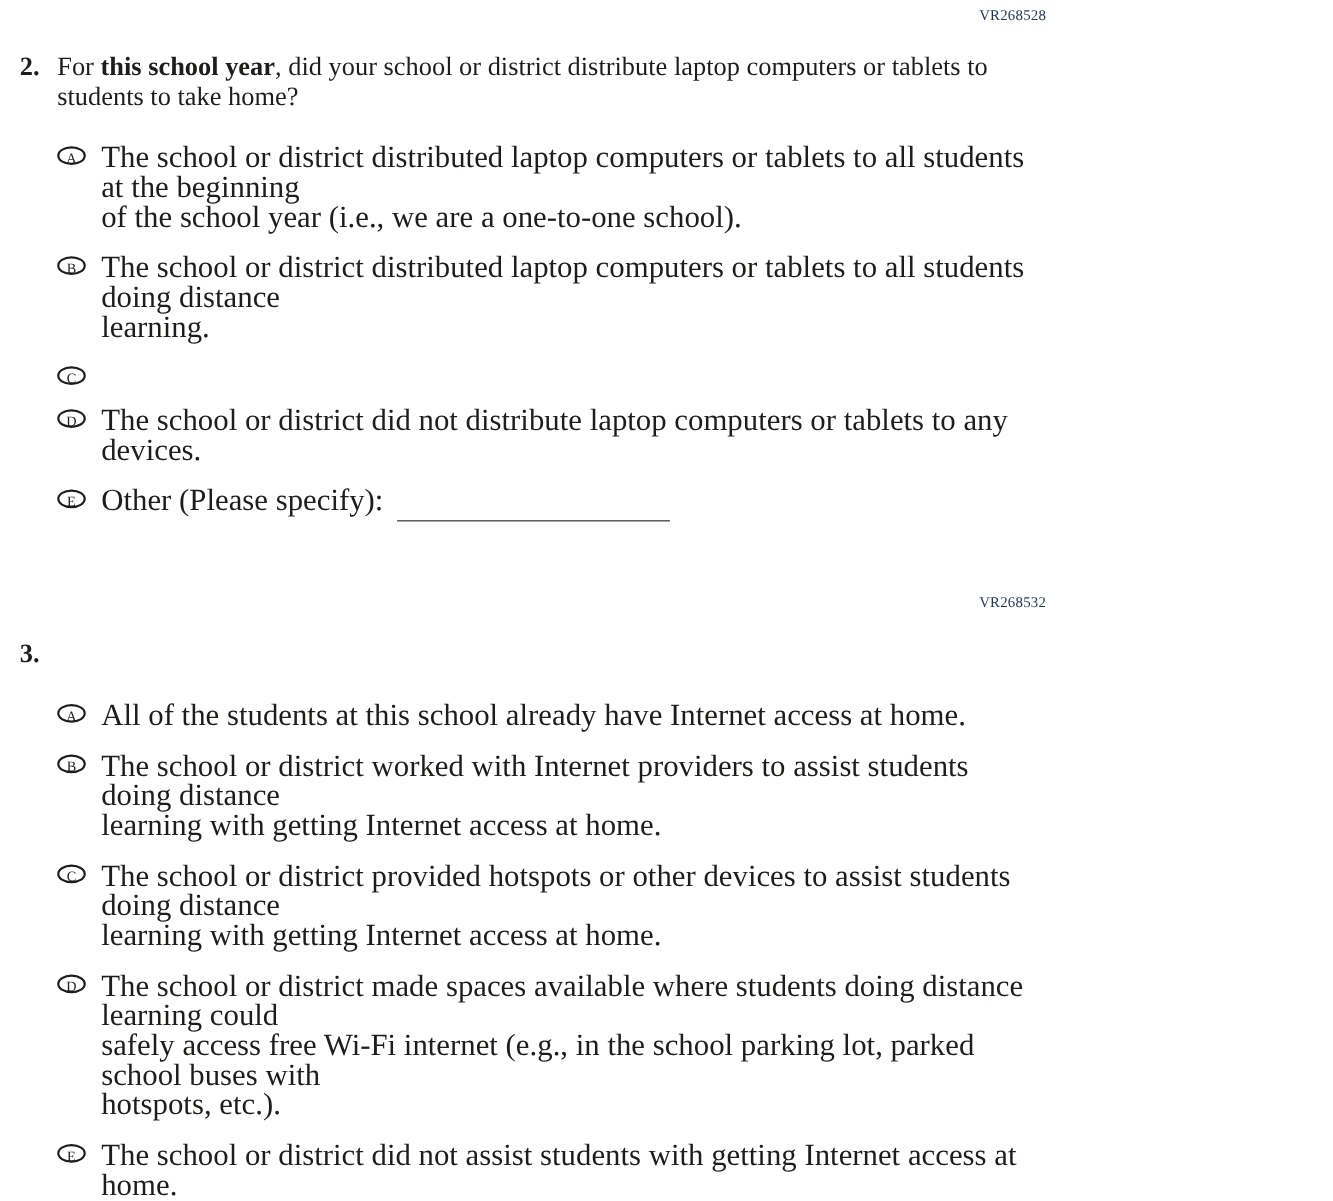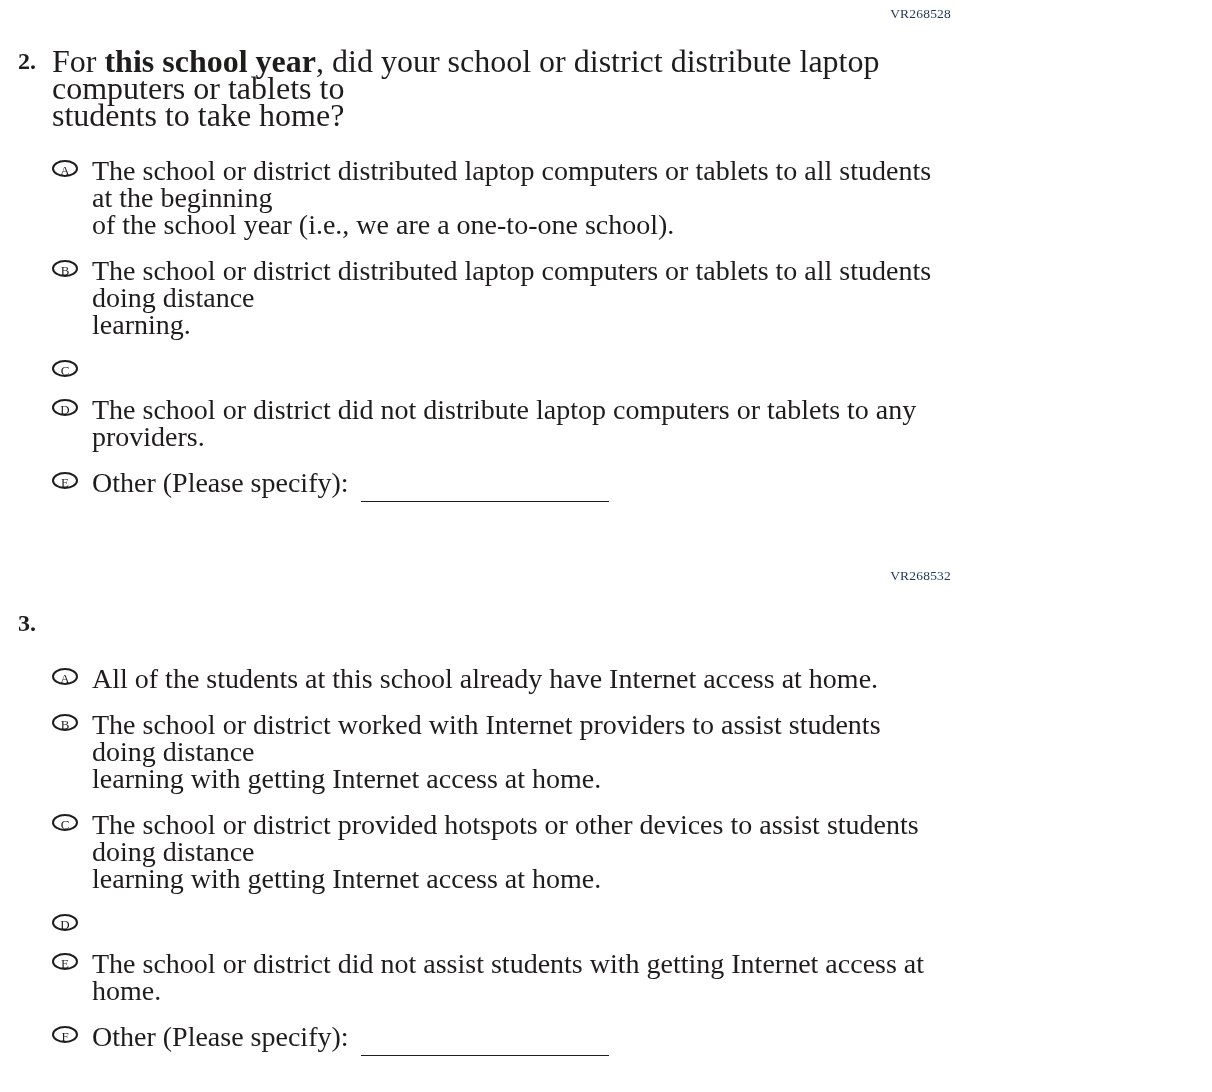--- a/index.html
+++ b/index.html
@@ -25,21 +25,21 @@
   .question { margin-top: 26px; }
   .q-row { display: flex; align-items: flex-start; }
   .q-num {
     width: 34px;
     flex: 0 0 34px;
     font-weight: bold;
     font-size: 24px;
     line-height: 27px;
   }
   .q-stem {
-    font-size: 32px;
+    font-size: 24px;
     line-height: 27px;
     white-space: pre-line;
   }
   .q-stem b { font-weight: bold; }
   .options { margin-top: 28px; margin-left: 34px; }
   .opt { display: flex; align-items: flex-start; margin-bottom: 19px; }
   .bubble {
     flex: 0 0 auto;
     display: inline-block;
     width: 26px;
@@ -89,21 +89,21 @@
       <div class="opt">
         <span class="bubble">B</span>
         <span class="opt-text">The school or district distributed laptop computers or tablets to all students doing distance
 learning.</span>
       </div>
       <div class="opt">
         <span class="bubble">C</span>
       </div>
       <div class="opt">
         <span class="bubble">D</span>
-        <span class="opt-text">The school or district did not distribute laptop computers or tablets to any providers.</span>
+        <span class="opt-text">The school or district did not distribute laptop computers or tablets to any devices.</span>
       </div>
       <div class="opt">
         <span class="bubble">E</span>
         <span class="opt-text"><span>Other (Please specify):</span><span class="blank-line"></span></span>
       </div>
     </div>
   </section>
 
   <div class="form-code second">VR268532</div>
 
@@ -121,20 +121,23 @@
         <span class="opt-text">The school or district worked with Internet providers to assist students doing distance
 learning with getting Internet access at home.</span>
       </div>
       <div class="opt">
         <span class="bubble">C</span>
         <span class="opt-text">The school or district provided hotspots or other devices to assist students doing distance
 learning with getting Internet access at home.</span>
       </div>
       <div class="opt">
         <span class="bubble">D</span>
+        <span class="opt-text">The school or district made spaces available where students doing distance learning could
+safely access free Wi-Fi internet (e.g., in the school parking lot, parked school buses with
+hotspots, etc.).</span>
       </div>
       <div class="opt">
         <span class="bubble">E</span>
         <span class="opt-text">The school or district did not assist students with getting Internet access at home.</span>
       </div>
       <div class="opt">
         <span class="bubble">F</span>
         <span class="opt-text"><span>Other (Please specify):</span><span class="blank-line"></span></span>
       </div>
     </div>

